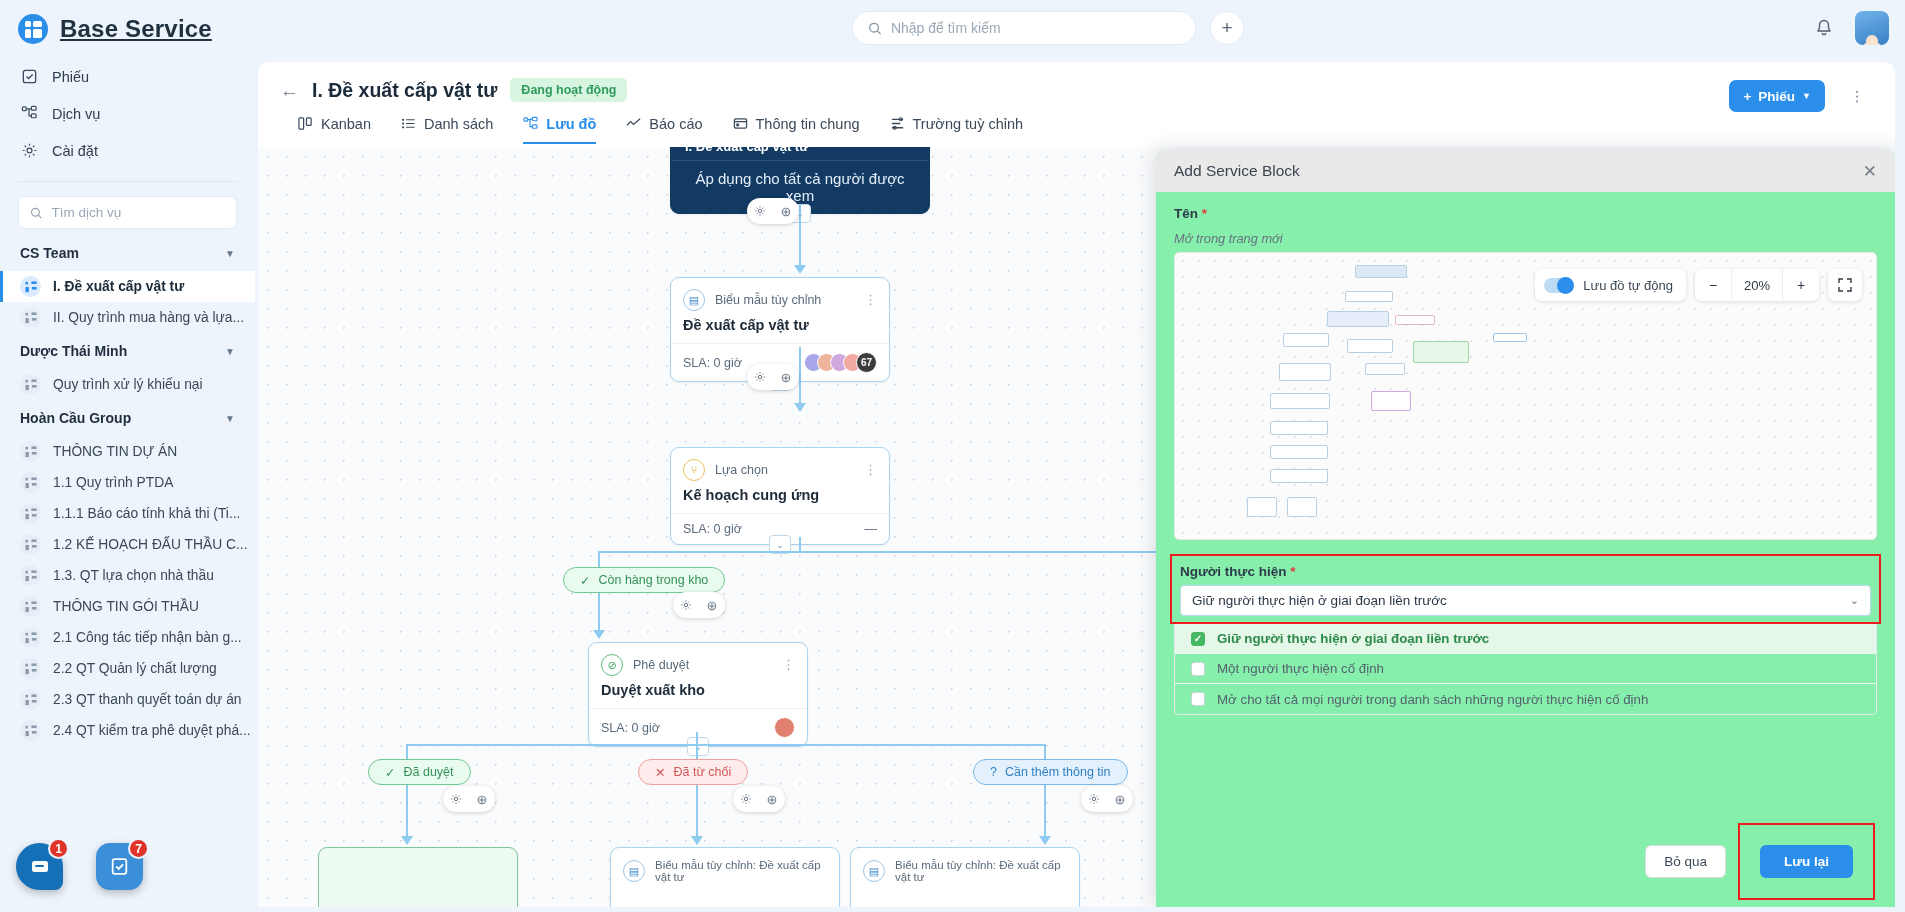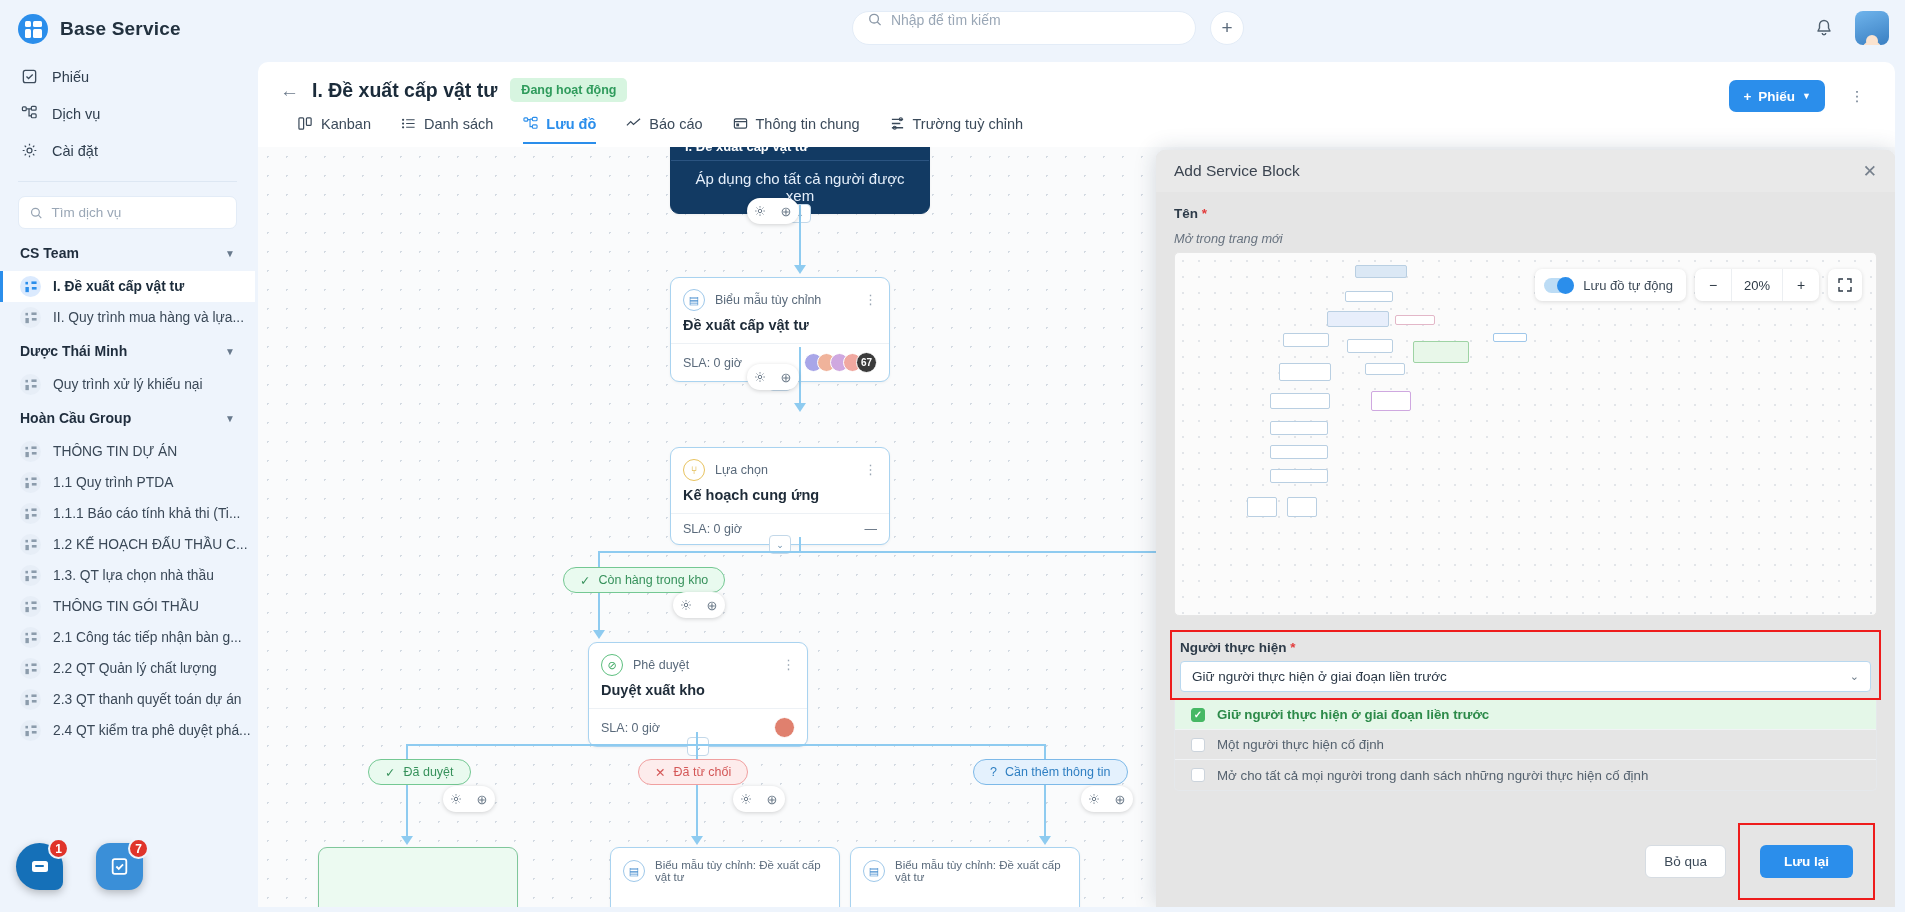--- a/index.html
+++ b/index.html
@@ -23,26 +23,26 @@
     width: 30px; height: 30px; border-radius: 50%; background: #2b8eeb;
     display: flex; align-items: center; justify-content: center; position: relative;
   }
   .brand-logo .bl {
     position: absolute; background: #fff; border-radius: 1.5px;
   }
   .bl1 { width: 6px; height: 6px; left: 7px; top: 7px; }
   .bl2 { width: 9px; height: 6px; left: 15px; top: 7px; }
   .bl3 { width: 6px; height: 9px; left: 7px; top: 15px; }
   .bl4 { width: 9px; height: 9px; left: 15px; top: 15px; border-radius: 1.5px 1.5px 1.5px 6px;}
-  .brand-name { font-size: 19px; font-weight: bold; color: #22313f; letter-spacing: .2px; }
+  .brand-name { font-size: 24px; font-weight: bold; color: #22313f; letter-spacing: .2px; text-decoration: underline; }
 
   .search-wrap { position: absolute; left: 852px; top: 11px; display: flex; align-items: center; gap: 14px; }
   .search-box {
     width: 344px; height: 34px; background: #fff; border-radius: 17px;
-    display: flex; align-items: flex-start; gap: 9px; padding: 0 15px;
+    display: flex; align-items: center; gap: 9px; padding: 0 15px;
     border: 1px solid #e3ecf7;
   }
   .search-box input {
     border: 0; outline: 0; font-size: 14px; width: 100%;
     font-family: "Liberation Sans", sans-serif; color: #475569; background: transparent;
   }
   .search-box input::placeholder { color: #9aa7b6; }
   .plus-btn {
     width: 34px; height: 34px; background: #fff; border-radius: 50%;
     border: 1px solid #e3ecf7; display: flex; align-items: center; justify-content: center;
@@ -204,41 +204,41 @@
     box-shadow: 0 1px 4px rgba(0,0,0,.17); overflow: hidden;
   }
   .edge-btns div {
     width: 26px; height: 26px; display: flex; align-items: center; justify-content: center;
     font-size: 13px; color: #6a7988; cursor: pointer;
   }
 
   
   .panel {
     position: absolute; left: 1156px; top: 150px; width: 739px; height: 757px;
-    background: #e5e5e5; border-radius: 9px 9px 0 0;
+    background: #86efac; border-radius: 9px 9px 0 0;
     box-shadow: 0 0 22px rgba(25,50,80,.18); overflow: hidden;
   }
   .panel-head {
     height: 42px; background: #e9e9e9; display: flex; align-items: center;
     padding: 0 18px; font-size: 15.5px; color: #3b4450; font-weight: normal;
   }
   .panel-close { margin-left: auto; font-size: 17px; color: #77818d; cursor: pointer; }
   .panel-body { padding: 14px 18px 0 18px; }
   .fld-label { font-size: 13.5px; color: #2d3b49; font-weight: bold; margin-bottom: 6px; }
   .req { color: #e23b3b; }
   .inp-ro {
     height: 32px; background: #ececec; border: 1px solid #dadada; border-radius: 5px;
     display: flex; align-items: center; gap: 9px; padding: 0 11px; font-size: 13.5px; color: #45525f;
   }
   .lock { width: 11px; height: 12px; position: relative; flex: none; }
   .lock b { position: absolute; left: 0; bottom: 0; width: 11px; height: 7px; background: #35c14f; border-radius: 1.5px; }
   .lock i { position: absolute; left: 2.5px; top: 0; width: 6px; height: 6px; border: 1.8px solid #35c14f; border-bottom: 0; border-radius: 3px 3px 0 0; }
   .hint { font-style: italic; font-size: 12.8px; color: #67727f; margin: 10px 0 6px 0; }
   .mini-map {
-    position: relative; height: 364px; border: 1px solid #e6e6e6; border-radius: 5px;
+    position: relative; height: 288px; border: 1px solid #e6e6e6; border-radius: 5px;
     background-color: #fbfbfb;
     background-image: radial-gradient(#e2e5e9 1px, transparent 1px);
     background-size: 16px 16px; overflow: hidden;
   }
   .mm-node { position: absolute; border-radius: 2px; border: 1px solid #b9cfe2; background: #fff; }
   .zoom-bar { position: absolute; right: 14px; top: 16px; display: flex; align-items: center; gap: 9px; }
   .zoom-toggle {
     height: 32px; background: #fff; border-radius: 7px; display: flex; align-items: center; gap: 9px;
     padding: 0 13px 0 9px; box-shadow: 0 1px 4px rgba(0,0,0,.13); font-size: 13px; color: #3d4a57; cursor: pointer;
   }

